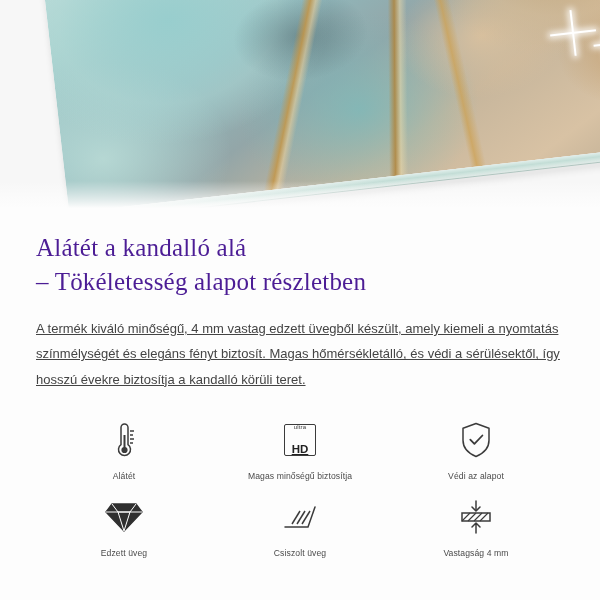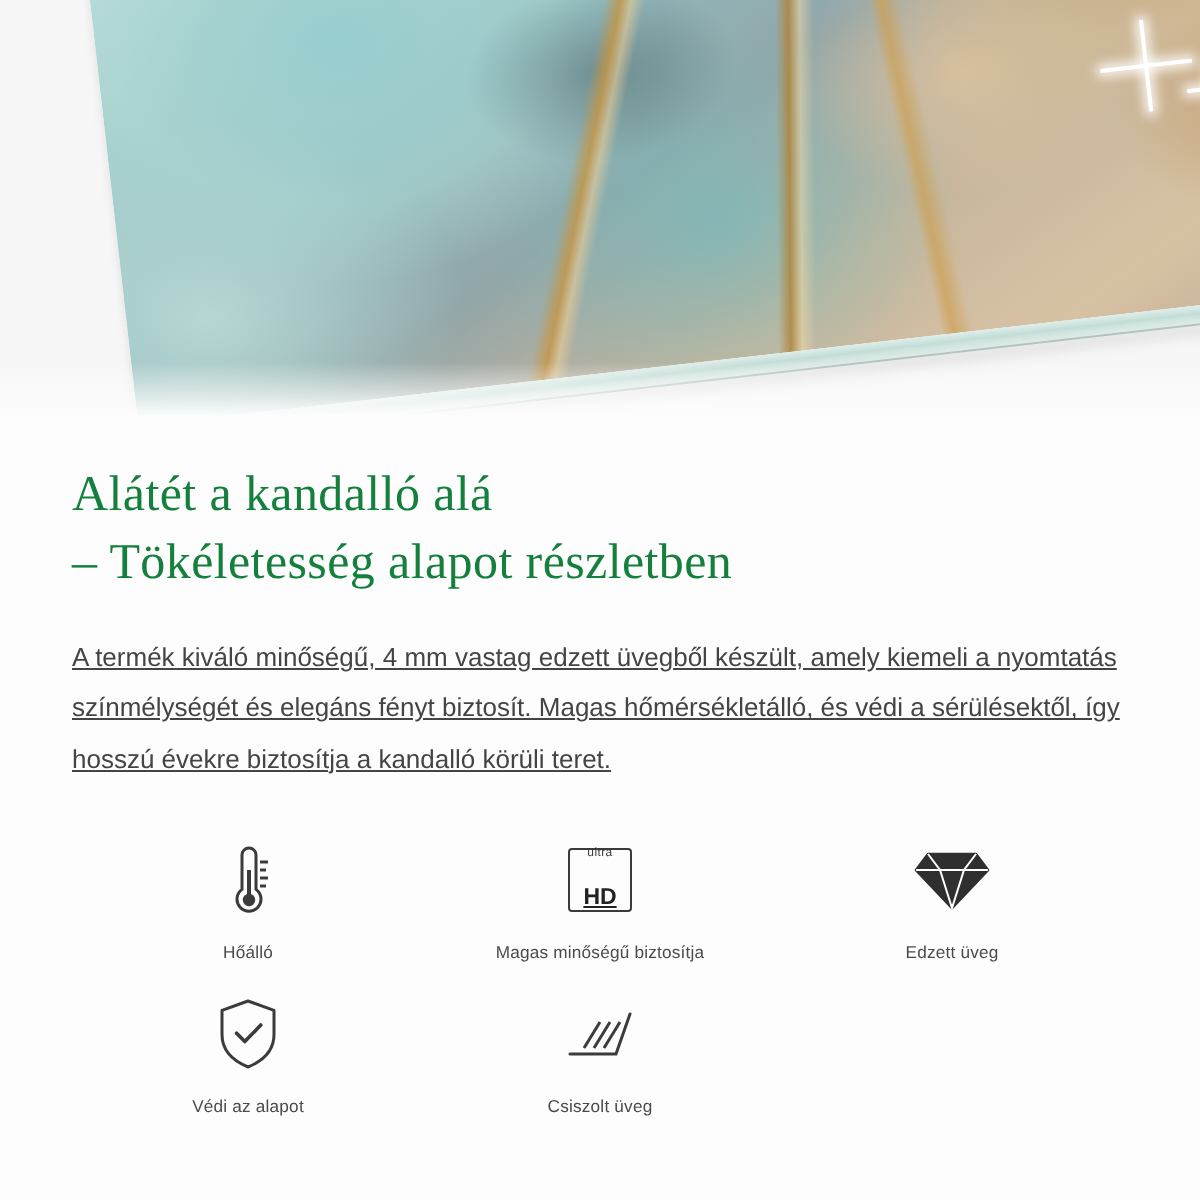--- a/index.html
+++ b/index.html
@@ -114,21 +114,21 @@
 
   
   .content {
     position: relative;
     padding: 16px 36px 0 36px;
   }
   .headline {
     font-family: "Liberation Serif", serif;
     font-size: 25px;
     line-height: 1.34;
-    color: #15803d;
+    color: #4c1d95;
     font-weight: 400;
     letter-spacing: 0.2px;
     margin: 0 0 18px 0;
   }
   .headline .l2 { display: block; }
 
   .body-copy {
     font-family: "Liberation Sans", sans-serif;
     font-size: 13px;
     line-height: 1.95;
@@ -222,61 +222,74 @@
           <svg width="34" height="38" viewBox="0 0 34 38" fill="none" stroke="#3b3b3b" stroke-width="1.5">
             <path d="M14 6.5a3.5 3.5 0 0 1 7 0v17.2a6 6 0 1 1-7 0V6.5z" stroke-linejoin="round"></path>
             <circle cx="17.5" cy="29" r="3.1" fill="#3b3b3b" stroke="none"></circle>
             <line x1="17.5" y1="14" x2="17.5" y2="27" stroke-width="2"></line>
             <line x1="23" y1="10" x2="27" y2="10"></line>
             <line x1="23" y1="14" x2="26" y2="14"></line>
             <line x1="23" y1="18" x2="27" y2="18"></line>
             <line x1="23" y1="22" x2="26" y2="22"></line>
           </svg>
         </div>
-        <div class="feature-label">Hőálló</div>
+        <div class="feature-label">Alátét</div>
       </div>
 
       <div class="feature">
         <div class="feature-icon">
           <div class="hd-badge">
             <span class="u">ultra</span>
             <span class="hd">HD</span>
           </div>
         </div>
         <div class="feature-label">Magas minőségű biztosítja</div>
       </div>
 
       <div class="feature">
         <div class="feature-icon">
+          <svg width="36" height="40" viewBox="0 0 36 40" fill="none" stroke="#3b3b3b" stroke-width="1.5">
+            <path d="M18 3.5 31 8.2v12.1c0 8.1-5.6 13.2-13 16.2-7.4-3-13-8.1-13-16.2V8.2L18 3.5z" stroke-linejoin="round"></path>
+            <path d="M12.3 19.6l4.1 4.2 8-8.3" stroke-width="1.8" stroke-linecap="round" stroke-linejoin="round"></path>
+          </svg>
+        </div>
+        <div class="feature-label">Védi az alapot</div>
+      </div>
+
+      <div class="feature">
+        <div class="feature-icon">
           <svg width="38" height="34" viewBox="0 0 38 34" fill="none" stroke="#2f2f2f" stroke-width="1.3">
             <path d="M7 4h24l6 8-18 19L1 12 7 4z" fill="#2f2f2f" stroke="#2f2f2f" stroke-linejoin="round"></path>
             <path d="M1 12h36M7 4l6 8 6 19 6-19 6-8M13 12h12" stroke="#ffffff" stroke-width="1"></path>
           </svg>
         </div>
         <div class="feature-label">Edzett üveg</div>
-      </div>
-
-      <div class="feature">
-        <div class="feature-icon">
-          <svg width="36" height="40" viewBox="0 0 36 40" fill="none" stroke="#3b3b3b" stroke-width="1.5">
-            <path d="M18 3.5 31 8.2v12.1c0 8.1-5.6 13.2-13 16.2-7.4-3-13-8.1-13-16.2V8.2L18 3.5z" stroke-linejoin="round"></path>
-            <path d="M12.3 19.6l4.1 4.2 8-8.3" stroke-width="1.8" stroke-linecap="round" stroke-linejoin="round"></path>
-          </svg>
-        </div>
-        <div class="feature-label">Védi az alapot</div>
       </div>
 
       <div class="feature">
         <div class="feature-icon">
           <svg width="36" height="30" viewBox="0 0 36 30" fill="none" stroke="#3b3b3b" stroke-width="1.5">
             <path d="M3 25 L26 25 L33 5" stroke-linecap="round"></path>
             <line x1="10" y1="22" x2="18" y2="9"></line>
             <line x1="15" y1="22" x2="23" y2="9"></line>
             <line x1="20" y1="22" x2="28" y2="9"></line>
           </svg>
         </div>
         <div class="feature-label">Csiszolt üveg</div>
       </div>
 
+      <div class="feature">
+        <div class="feature-icon">
+          <svg width="40" height="38" viewBox="0 0 40 38" fill="none" stroke="#3b3b3b" stroke-width="1.5">
+            <line x1="20" y1="3" x2="20" y2="12" stroke-linecap="round"></line>
+            <path d="M16 9l4 4 4-4" stroke-linecap="round" stroke-linejoin="round"></path>
+            <rect x="6" y="15" width="28" height="8" stroke="#3b3b3b"></rect>
+            <path d="M6 23 L14 15 M12 23 L20 15 M18 23 L26 15 M24 23 L32 15" stroke-width="1.1"></path>
+            <line x1="20" y1="35" x2="20" y2="26" stroke-linecap="round"></line>
+            <path d="M16 29l4-4 4 4" stroke-linecap="round" stroke-linejoin="round"></path>
+          </svg>
+        </div>
+        <div class="feature-label">Vastagság 4 mm</div>
+      </div>
 
     </div>
   </div>
 </div>
 
 </body></html>

